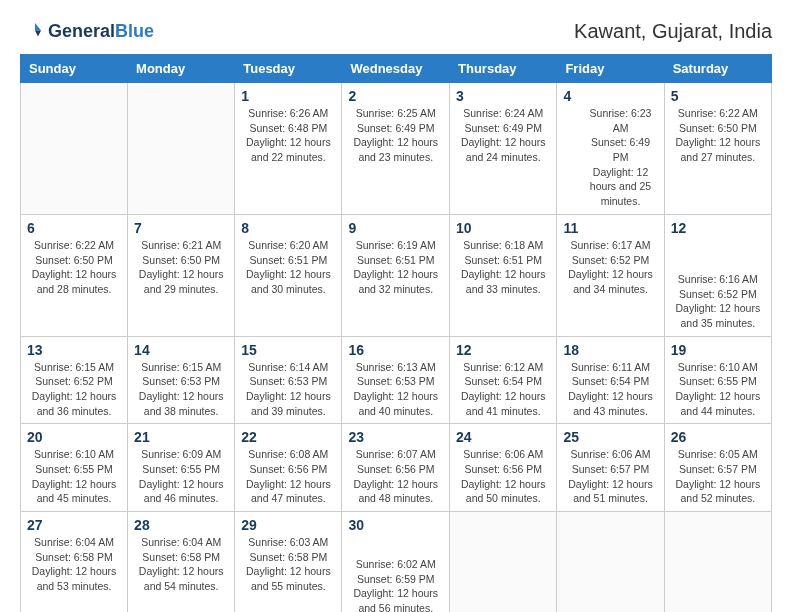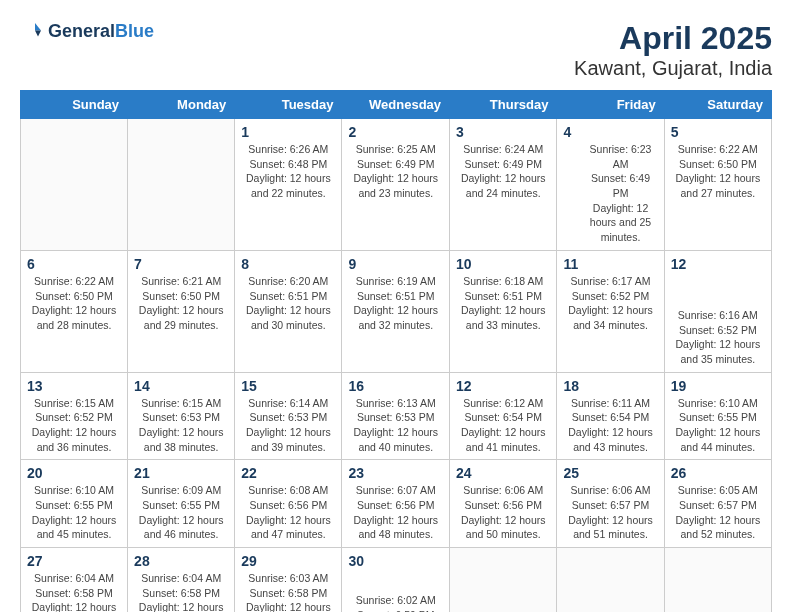--- a/index.html
+++ b/index.html
@@ -47,21 +47,21 @@
       color: #333;
     }
     .calendar {
       width: 100%;
       border-collapse: collapse;
       border: 1px solid #ccc;
     }
     .calendar th {
       background: #2a7cc7;
       color: #fff;
-      text-align: right;
+      text-align: left;
       padding: 6px 8px;
       font-size: 13px;
       font-weight: bold;
       border: 1px solid #2a7cc7;
     }
     .calendar td {
       border: 1px solid #ccc;
       vertical-align: top;
       padding: 5px 6px;
       width: 108px;
@@ -96,21 +96,20 @@
       <polygon points="20,4 28,14 20,14" fill="#2a7cc7"></polygon>
       <polygon points="20,14 28,14 24,22" fill="#1a3a5c"></polygon>
     </svg>
     <div>
       <div class="logo-text">
         <span>General</span><span class="logo-blue">Blue</span>
       </div>
     </div>
   </div>
   <div class="title-area">
-    <div class="calendar-title">April 2025</div>
     <div class="calendar-subtitle">Kawant, Gujarat, India</div>
   </div>
 </div>
 
 <table class="calendar">
   <thead>
     <tr>
     <th>Sunday</th>
         <th>Monday</th>
         <th>Tuesday</th>

